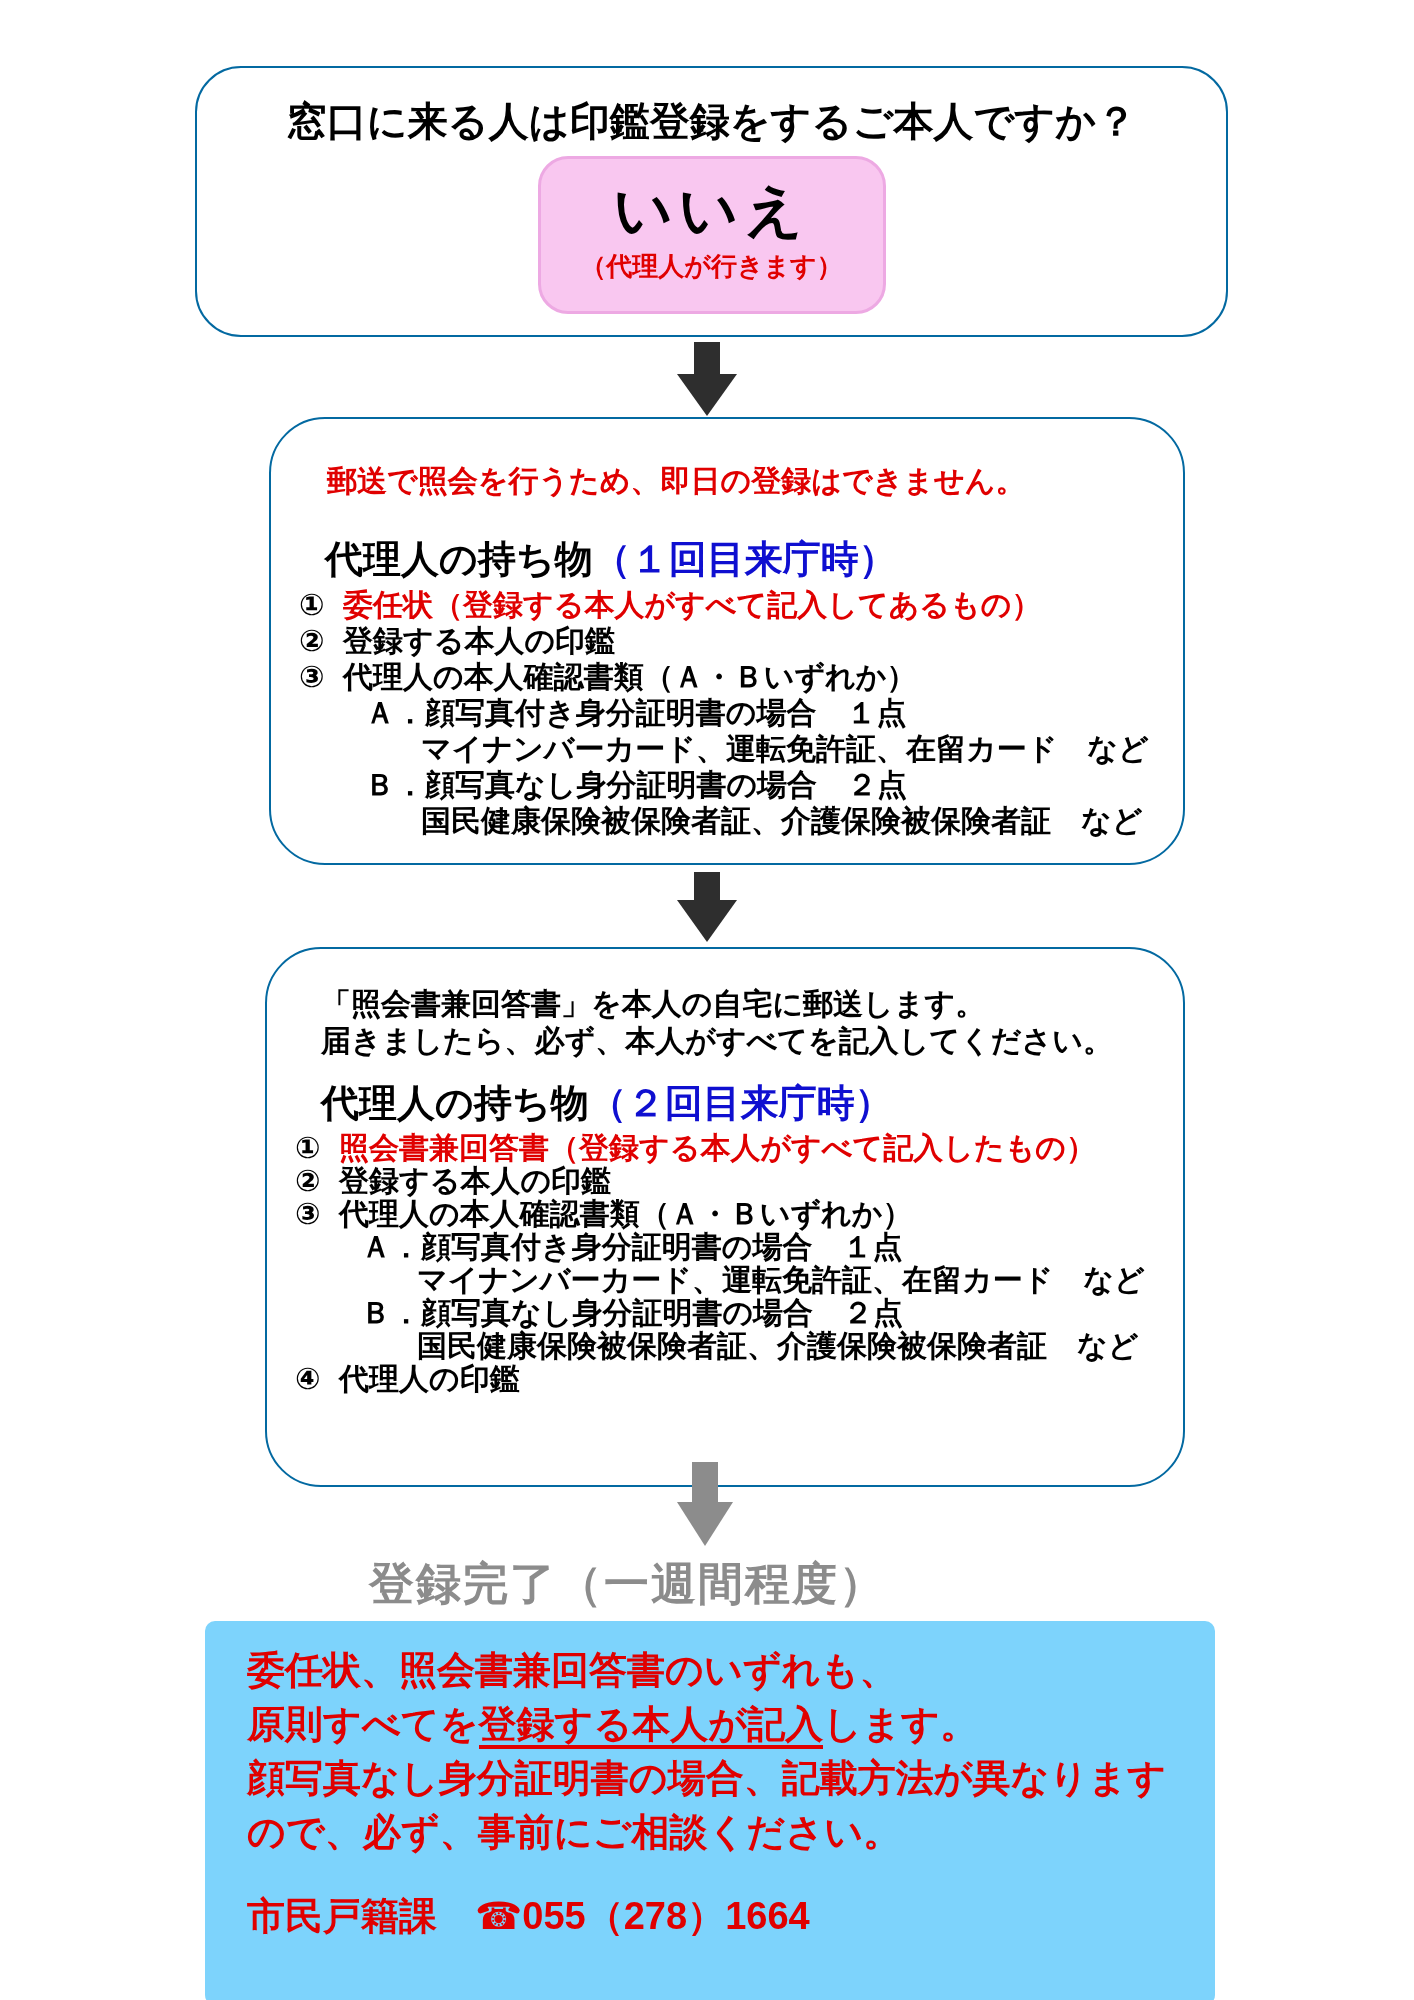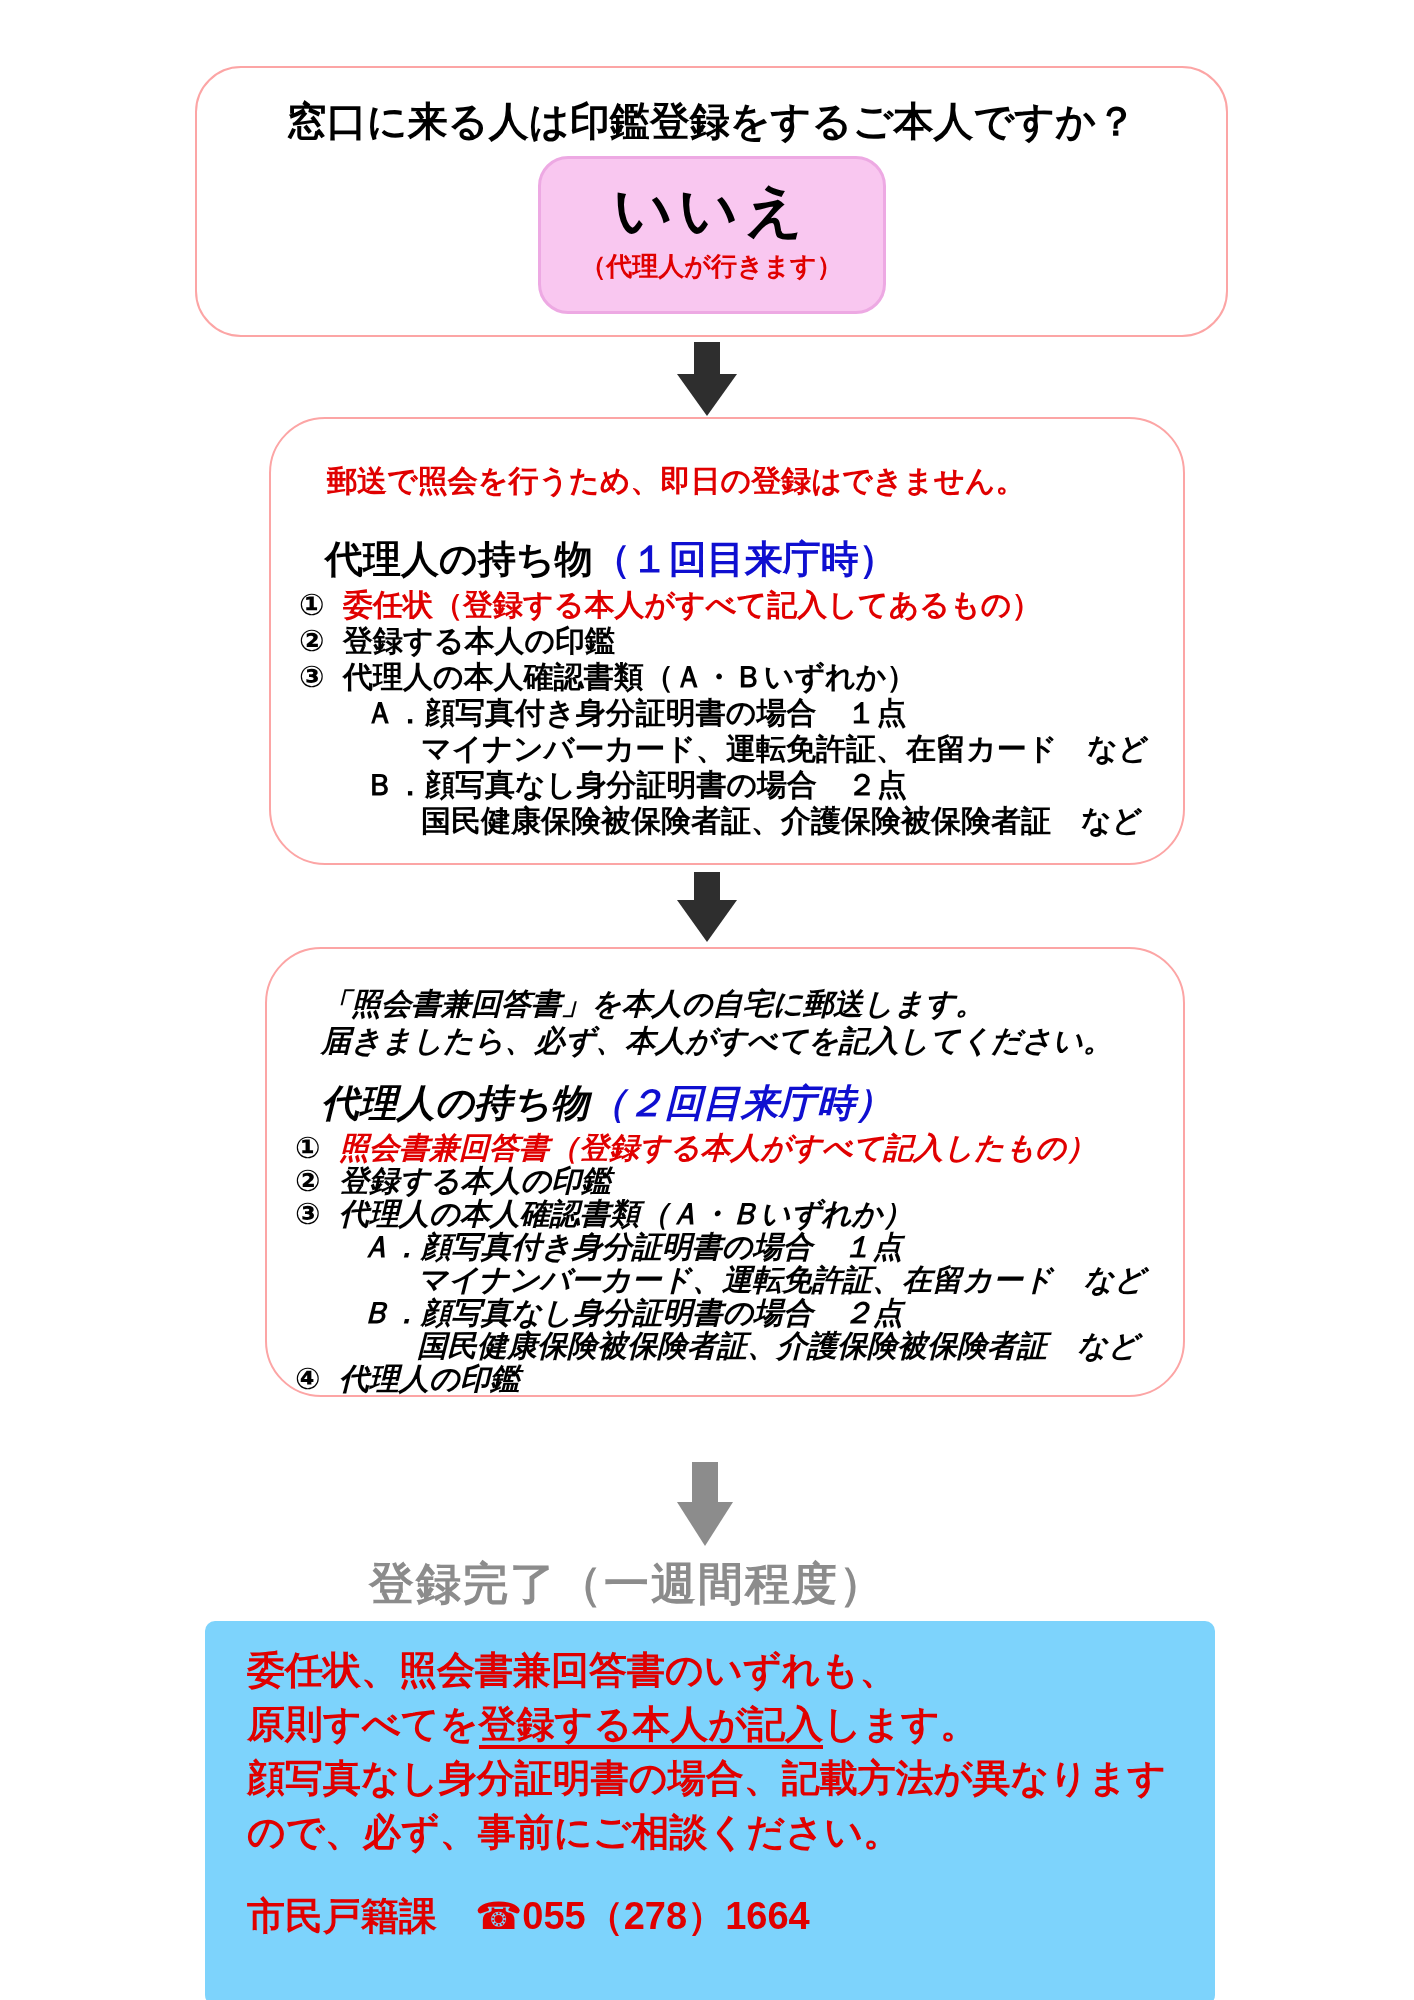--- a/index.html
+++ b/index.html
@@ -1,21 +1,21 @@
 <!DOCTYPE html>
 <html lang="ja"><head>
 <meta charset="utf-8">
 <style>
   html,body { margin:0; padding:0; background:#ffffff; }
   .page {
     position:relative; width:1414px; height:2000px; background:#ffffff;
     font-family:"Liberation Sans","DejaVu Sans",sans-serif;
     font-weight:bold; color:#000; overflow:hidden;
   }
-  .box { position:absolute; background:#ffffff; border:2px solid #fca5a5; box-sizing:border-box; }
+  .box { position:absolute; background:#ffffff; border:2px solid #0369a1; box-sizing:border-box; }
 
   
   .question-box { left:195px; top:66px; width:1033px; height:271px; border-radius:46px; }
   .q-title { margin-top:26px; text-align:center; font-size:40px; letter-spacing:0px; }
   .answer-box {
     position:absolute; left:50%; transform:translateX(-50%); top:88px;
     width:348px; height:158px; border-radius:30px;
     background:#f9c7f0; border:3px solid #eda9e3; text-align:center; box-sizing:border-box;
   }
   .answer { font-size:58px; line-height:58px; margin-top:22px; letter-spacing:6px; }
@@ -27,21 +27,21 @@
   .arrow .head  { width:0; height:0; border-left:30px solid transparent; border-right:30px solid transparent; border-top:42px solid #2e2e2e; }
   .arrow-1 { left:677px; top:342px; } .arrow-1 .shaft { height:32px; }
   .arrow-2 { left:677px; top:872px; } .arrow-2 .shaft { height:28px; }
   .arrow-gray { left:677px; top:1462px; }
   .arrow-gray .shaft { height:40px; background:#8c8c8c; }
   .arrow-gray .head { border-top-color:#8c8c8c; border-left-width:28px; border-right-width:28px; border-top-width:44px; }
 
   
   .visit-box { border-radius:56px; font-size:30px; }
   .first-visit  { left:269px; top:417px; width:916px; height:448px; }
-  .second-visit { left:265px; top:947px; width:920px; height:450px;font-style:italic; }
+  .second-visit { left:265px; top:947px; width:920px; height:540px; }
   .notice { color:#e00000; font-size:30px; margin:46px 0 0 56px; line-height:32px; }
   .intro  { margin:36px 0 0 54px; line-height:37px; font-size:30px; }
   .visit-heading { margin:42px 0 8px 54px; font-size:38px; line-height:40px; }
   .second-visit .visit-heading { margin-top:24px; }
   .blue { color:#0f0fd0; }
   .red  { color:#e00000; }
   .item { padding-left:28px; line-height:36px; font-size:30px; }
   .second-visit .item { line-height:33px; }
   .item .num { display:inline-block; min-width:44px; }
   .item.sub { padding-left:94px; } .item.sub .num { min-width:58px; }

